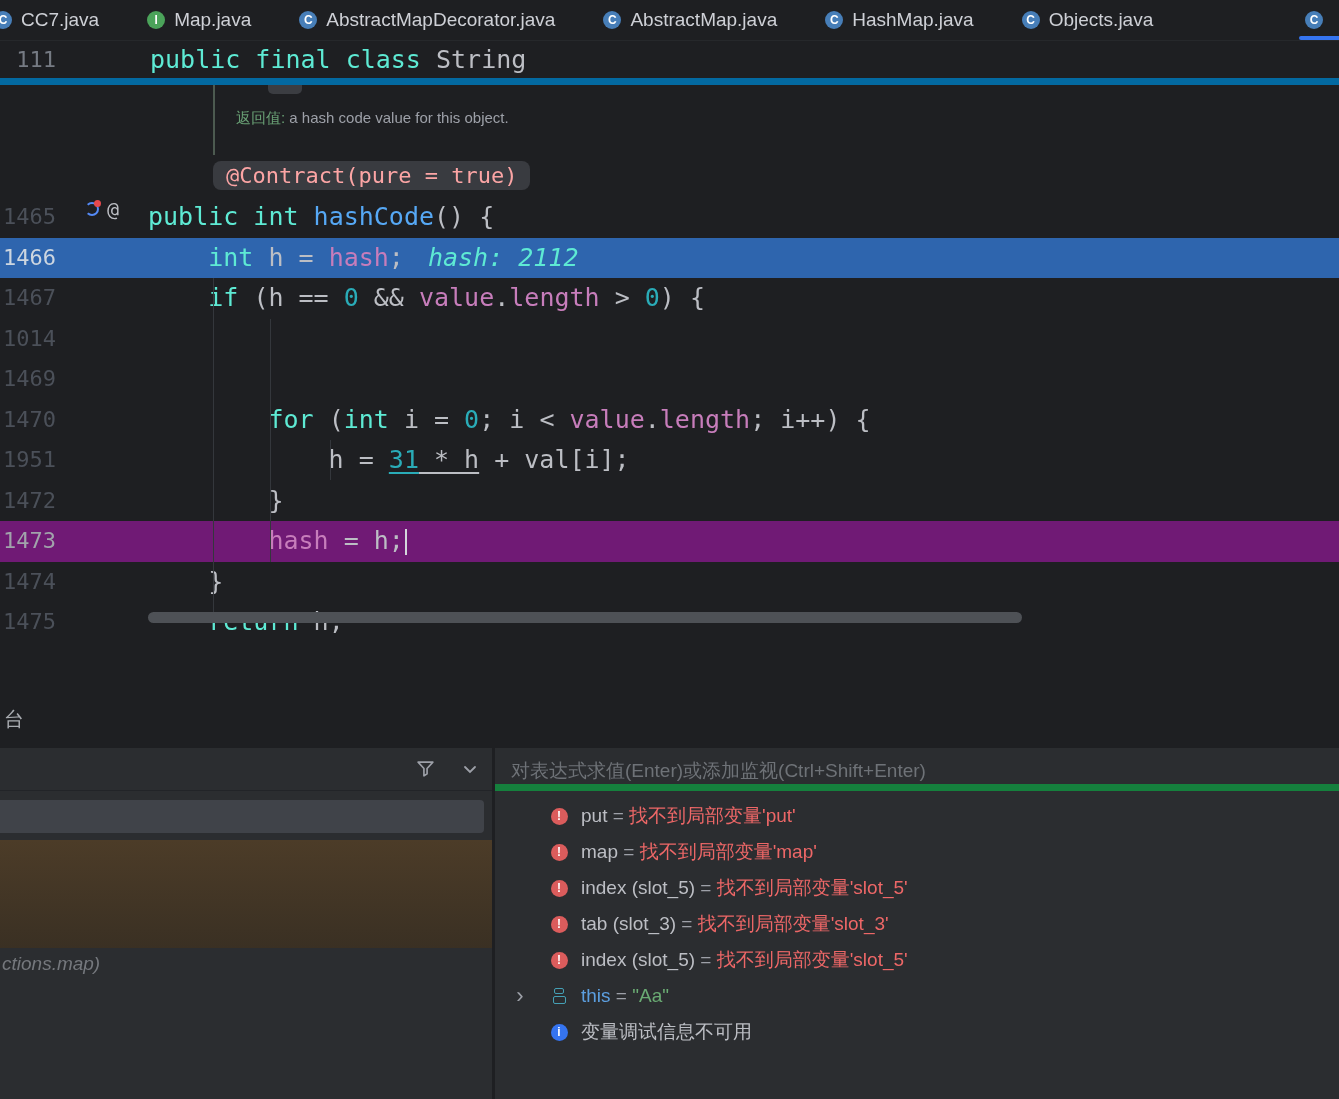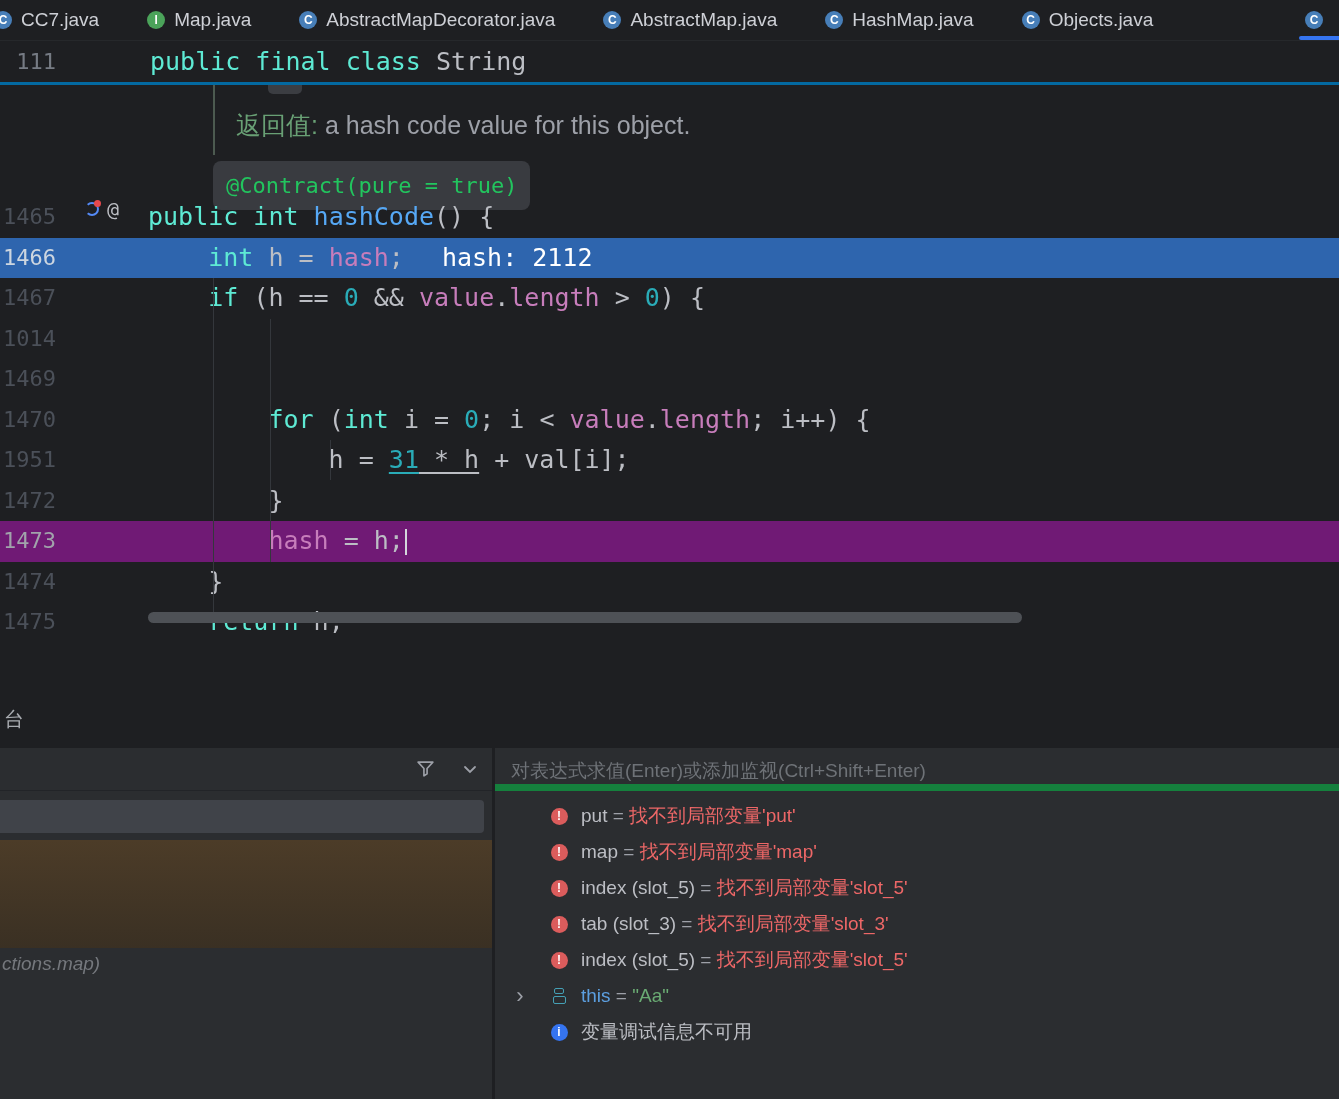--- a/index.html
+++ b/index.html
@@ -14,50 +14,50 @@
        color:#CED0D6;font-size:19px;white-space:nowrap;cursor:default}
   .tab.first{padding-left:2px;margin-left:-8px}
   .tab.active-partial{margin-left:auto;padding:0 0 0 12px;min-width:46px}
   .tab.active-partial::after{content:"";position:absolute;left:6px;right:-8px;bottom:0;height:4px;
        background:#3574F0;border-radius:2px}
   .ticon{width:18px;height:18px;border-radius:50%;display:flex;align-items:center;justify-content:center;
        font-size:12px;font-weight:bold;color:#fff;flex:none}
 
   
   .sticky{position:absolute;left:0;top:41px;width:1339px;height:44px;background:#1E1F22;
-          border-bottom:3px solid #0369a1;display:flex;align-items:center;z-index:6}
+          border-bottom:7px solid #0369a1;display:flex;align-items:center;z-index:6}
   .sticky .gnum{width:56px;text-align:right;font:22px "DejaVu Sans Mono",monospace;color:#767B84;flex:none}
   .sticky .scode{font-size:25px;margin-left:94px;white-space:pre}
 
   
   .editor{position:absolute;left:0;top:85px;width:1339px;height:605px;background:#1E1F22;overflow:hidden}
   .remnant{position:absolute;left:268px;top:0;width:34px;height:9px;background:#3B3D42;border-radius:0 0 5px 5px}
   .docrow{position:absolute;left:0;top:0;width:100%;height:72px}
   .docbar{position:absolute;left:213px;top:0;height:70px;width:2px;background:#4C5A50}
-  .dtext{position:absolute;left:236px;top:24px;font-size:25px;color:#9DA0A8}
+  .dtext{position:absolute;left:236px;top:24px;font-size:15px;color:#9DA0A8}
   .dlabel{color:#69A075}
   .chiprow{position:absolute;left:213px;top:76px;height:36px}
-  .chip{display:inline-block;background:#393B40;border-radius:8px;padding:12px 13px;
-        font:22px "DejaVu Sans Mono",monospace;color:#22c55e}
+  .chip{display:inline-block;background:#393B40;border-radius:8px;padding:2px 13px;
+        font:22px "DejaVu Sans Mono",monospace;color:#fca5a5}
   .lines{position:absolute;left:0;top:112px;width:100%}
   .crow{display:flex;height:40.5px;align-items:flex-start;position:relative}
   .crow.exec{background:#2E65AE}
   .crow.caret-line{background:#701a75}
   .gnum{width:56px;text-align:right;font:22px/40.5px "DejaVu Sans Mono",monospace;color:#4B5059;flex:none}
   .crow.exec .gnum{color:#CDD6E0}
   .crow.caret-line .gnum{color:#A1A3AB}
   .gics{width:92px;flex:none;display:flex;align-items:center;justify-content:center;gap:8px;position:relative}
   .code{font:25px/40.5px "DejaVu Sans Mono",monospace;white-space:pre;color:#BCBEC4}
   .t-kw{color:#5eead4}
   .t-fn{color:#56A8F5}
   .t-fld{color:#C77DBB}
   .t-num{color:#2AACB8}
   .t-pl{color:#BCBEC4}
   .t-u{text-decoration:underline;text-underline-offset:4px}
-  .t-hint{color:#ffffff;margin-left:38px}
+  .t-hint{color:#5eead4;font-style:italic;margin-left:24px}
   .t-caret{display:inline-block;width:2px;height:26px;background:#D4D7DC;vertical-align:middle;margin-left:1px}
   .ic-rec{width:14px;height:14px;border:2px solid #548AF7;border-left-color:transparent;border-radius:50%;position:relative}
   .ic-rec::after{content:"";position:absolute;right:-4px;top:-4px;width:7px;height:7px;border-radius:50%;background:#E5484D}
   .ic-at{color:#BCBEC4;font:20px "DejaVu Sans Mono",monospace}
   .guide{position:absolute;width:1px;background:#34373C}
   .hscroll{position:absolute;left:148px;top:527px;width:874px;height:11px;background:#4E5156;border-radius:6px}
 
   
   .debugbar{position:absolute;left:0;top:690px;width:1339px;height:58px;background:#1E1F22}
   .tooltab{position:absolute;left:4px;top:16px;font-size:20px;color:#A8ABB0}

